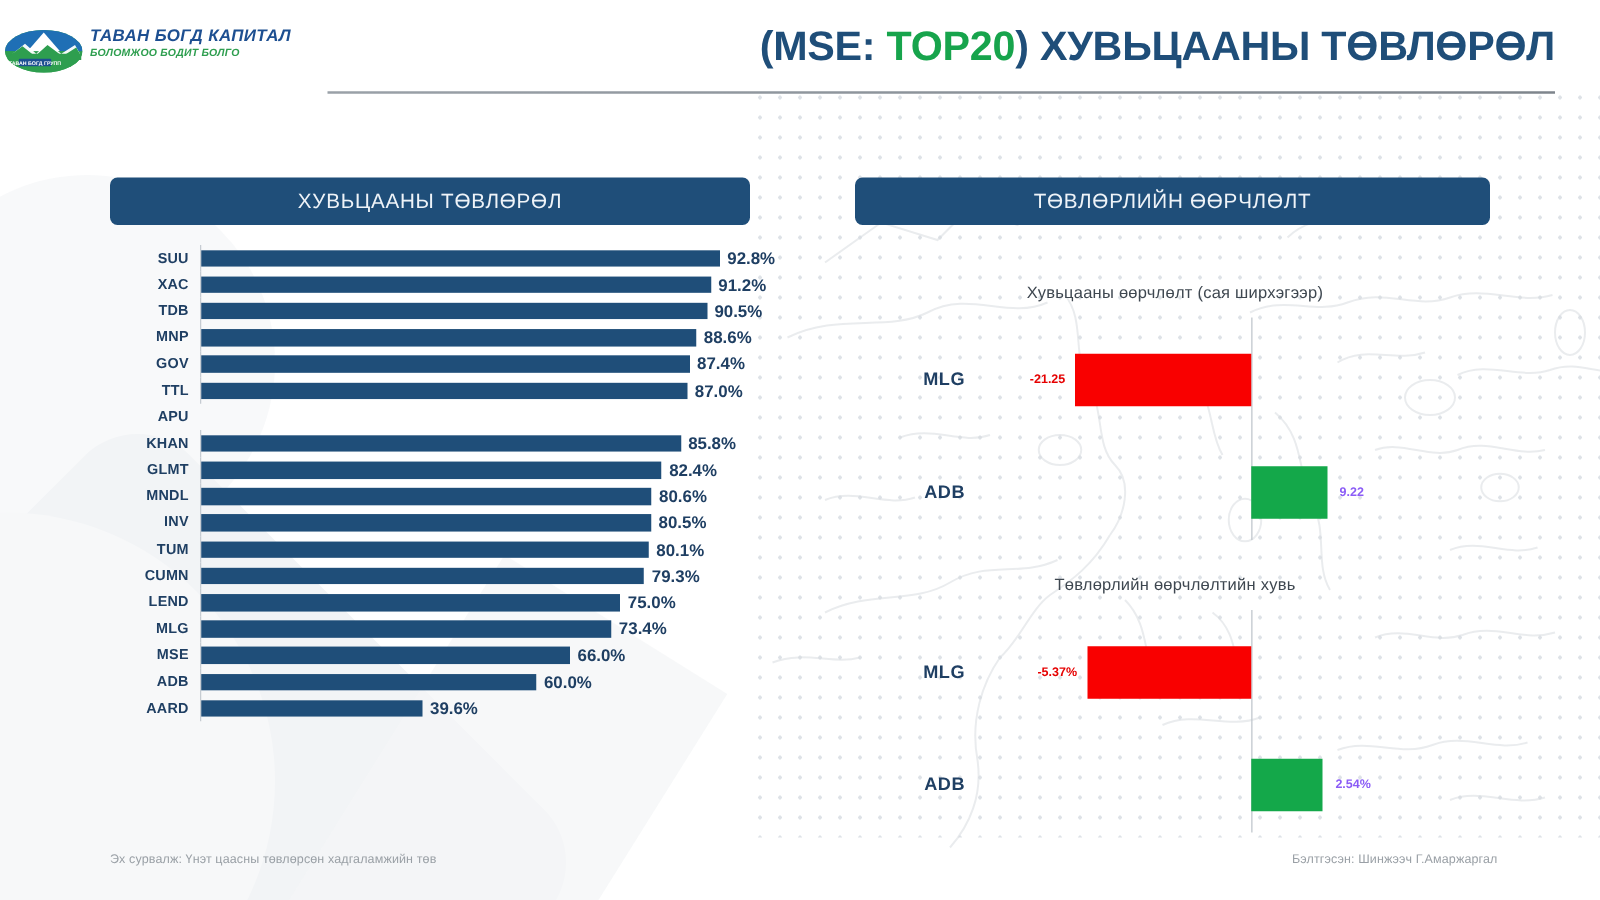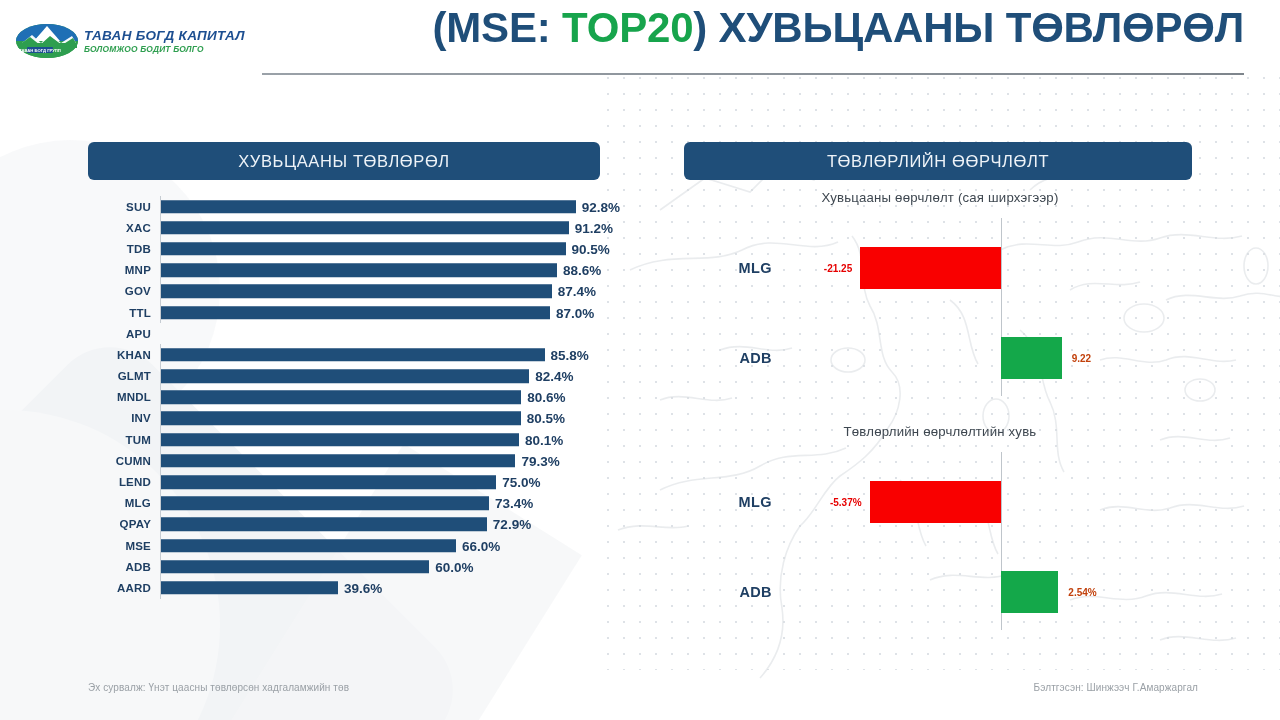--- a/index.html
+++ b/index.html
@@ -82,24 +82,24 @@
 
   
   #header {
     position: absolute;
     left: 0; top: 0;
     width: 1280px; height: 82px;
     z-index: 5;
   }
   #logo {
     position: absolute;
-    left: 16px;
+    left: 4px;
     top: 22px;
     display: flex;
-    align-items: center;
+    align-items: flex-start;
     gap: 6px;
   }
   #logo-mark { display:block; }
   .logo-text-block {
     display: flex;
     flex-direction: column;
     line-height: 1;
   }
   .logo-name {
     font-size: 13.5px;
@@ -115,22 +115,22 @@
     font-style: italic;
     color: #2e9e4f;
     letter-spacing: .2px;
     margin-top: 2px;
     white-space: nowrap;
   }
 
   #title {
     position: absolute;
     right: 36px;
-    top: 4px;
-    font-size: 42px;
+    top: 18px;
+    font-size: 33px;
     font-weight: 800;
     color: #1f4e79;
     letter-spacing: -0.2px;
     white-space: nowrap;
   }
   #title .accent { color: #17a44c; }
   #title-rule {
     position: absolute;
     left: 262px;
     top: 73px;
@@ -203,20 +203,21 @@
     font-weight: 700;
     color: #1f3f63;
     white-space: nowrap;
     padding-left: 6px;
   }
 
   
   .mini-chart {
     position: absolute;
     z-index: 3;
+    margin-top: 36px;
   }
   #mini-top    { left: 690px; top: 190px;  width: 500px; height: 215px; }
   #mini-bottom { left: 690px; top: 424px;  width: 500px; height: 215px; }
 
   .mini-title {
     position: absolute;
     top: 0;
     left: 0;
     width: 100%;
     text-align: center;
@@ -264,21 +265,21 @@
   .mini-bar.pos { background: #14a84a; }
   .mini-val {
     position: absolute;
     top: 50%;
     transform: translateY(-50%);
     font-size: 10px;
     font-weight: 700;
     white-space: nowrap;
   }
   .mini-val.neg { color: #e60000; }
-  .mini-val.pos { color: #c2410c; }
+  .mini-val.pos { color: #8b5cf6; }
 
   
   .footer-note {
     position: absolute;
     bottom: 27px;
     font-size: 10px;
     color: #9aa0a6;
     letter-spacing: .1px;
     z-index: 4;
     white-space: nowrap;
@@ -459,27 +460,20 @@
       </div>
     </div>
     <div class="lrow">
       <div class="lrow-label">MLG</div>
       <div class="lrow-track">
         <div class="lrow-bar" style="width: 73.4%;"></div>
         <div class="lrow-val" style="left: 73.4%;">73.4%</div>
       </div>
     </div>
     <div class="lrow">
-      <div class="lrow-label">QPAY</div>
-      <div class="lrow-track">
-        <div class="lrow-bar" style="width: 72.9%;"></div>
-        <div class="lrow-val" style="left: 72.9%;">72.9%</div>
-      </div>
-    </div>
-    <div class="lrow">
       <div class="lrow-label">MSE</div>
       <div class="lrow-track">
         <div class="lrow-bar" style="width: 66%;"></div>
         <div class="lrow-val" style="left: 66%;">66.0%</div>
       </div>
     </div>
     <div class="lrow">
       <div class="lrow-label">ADB</div>
       <div class="lrow-track">
         <div class="lrow-bar" style="width: 60%;"></div>

